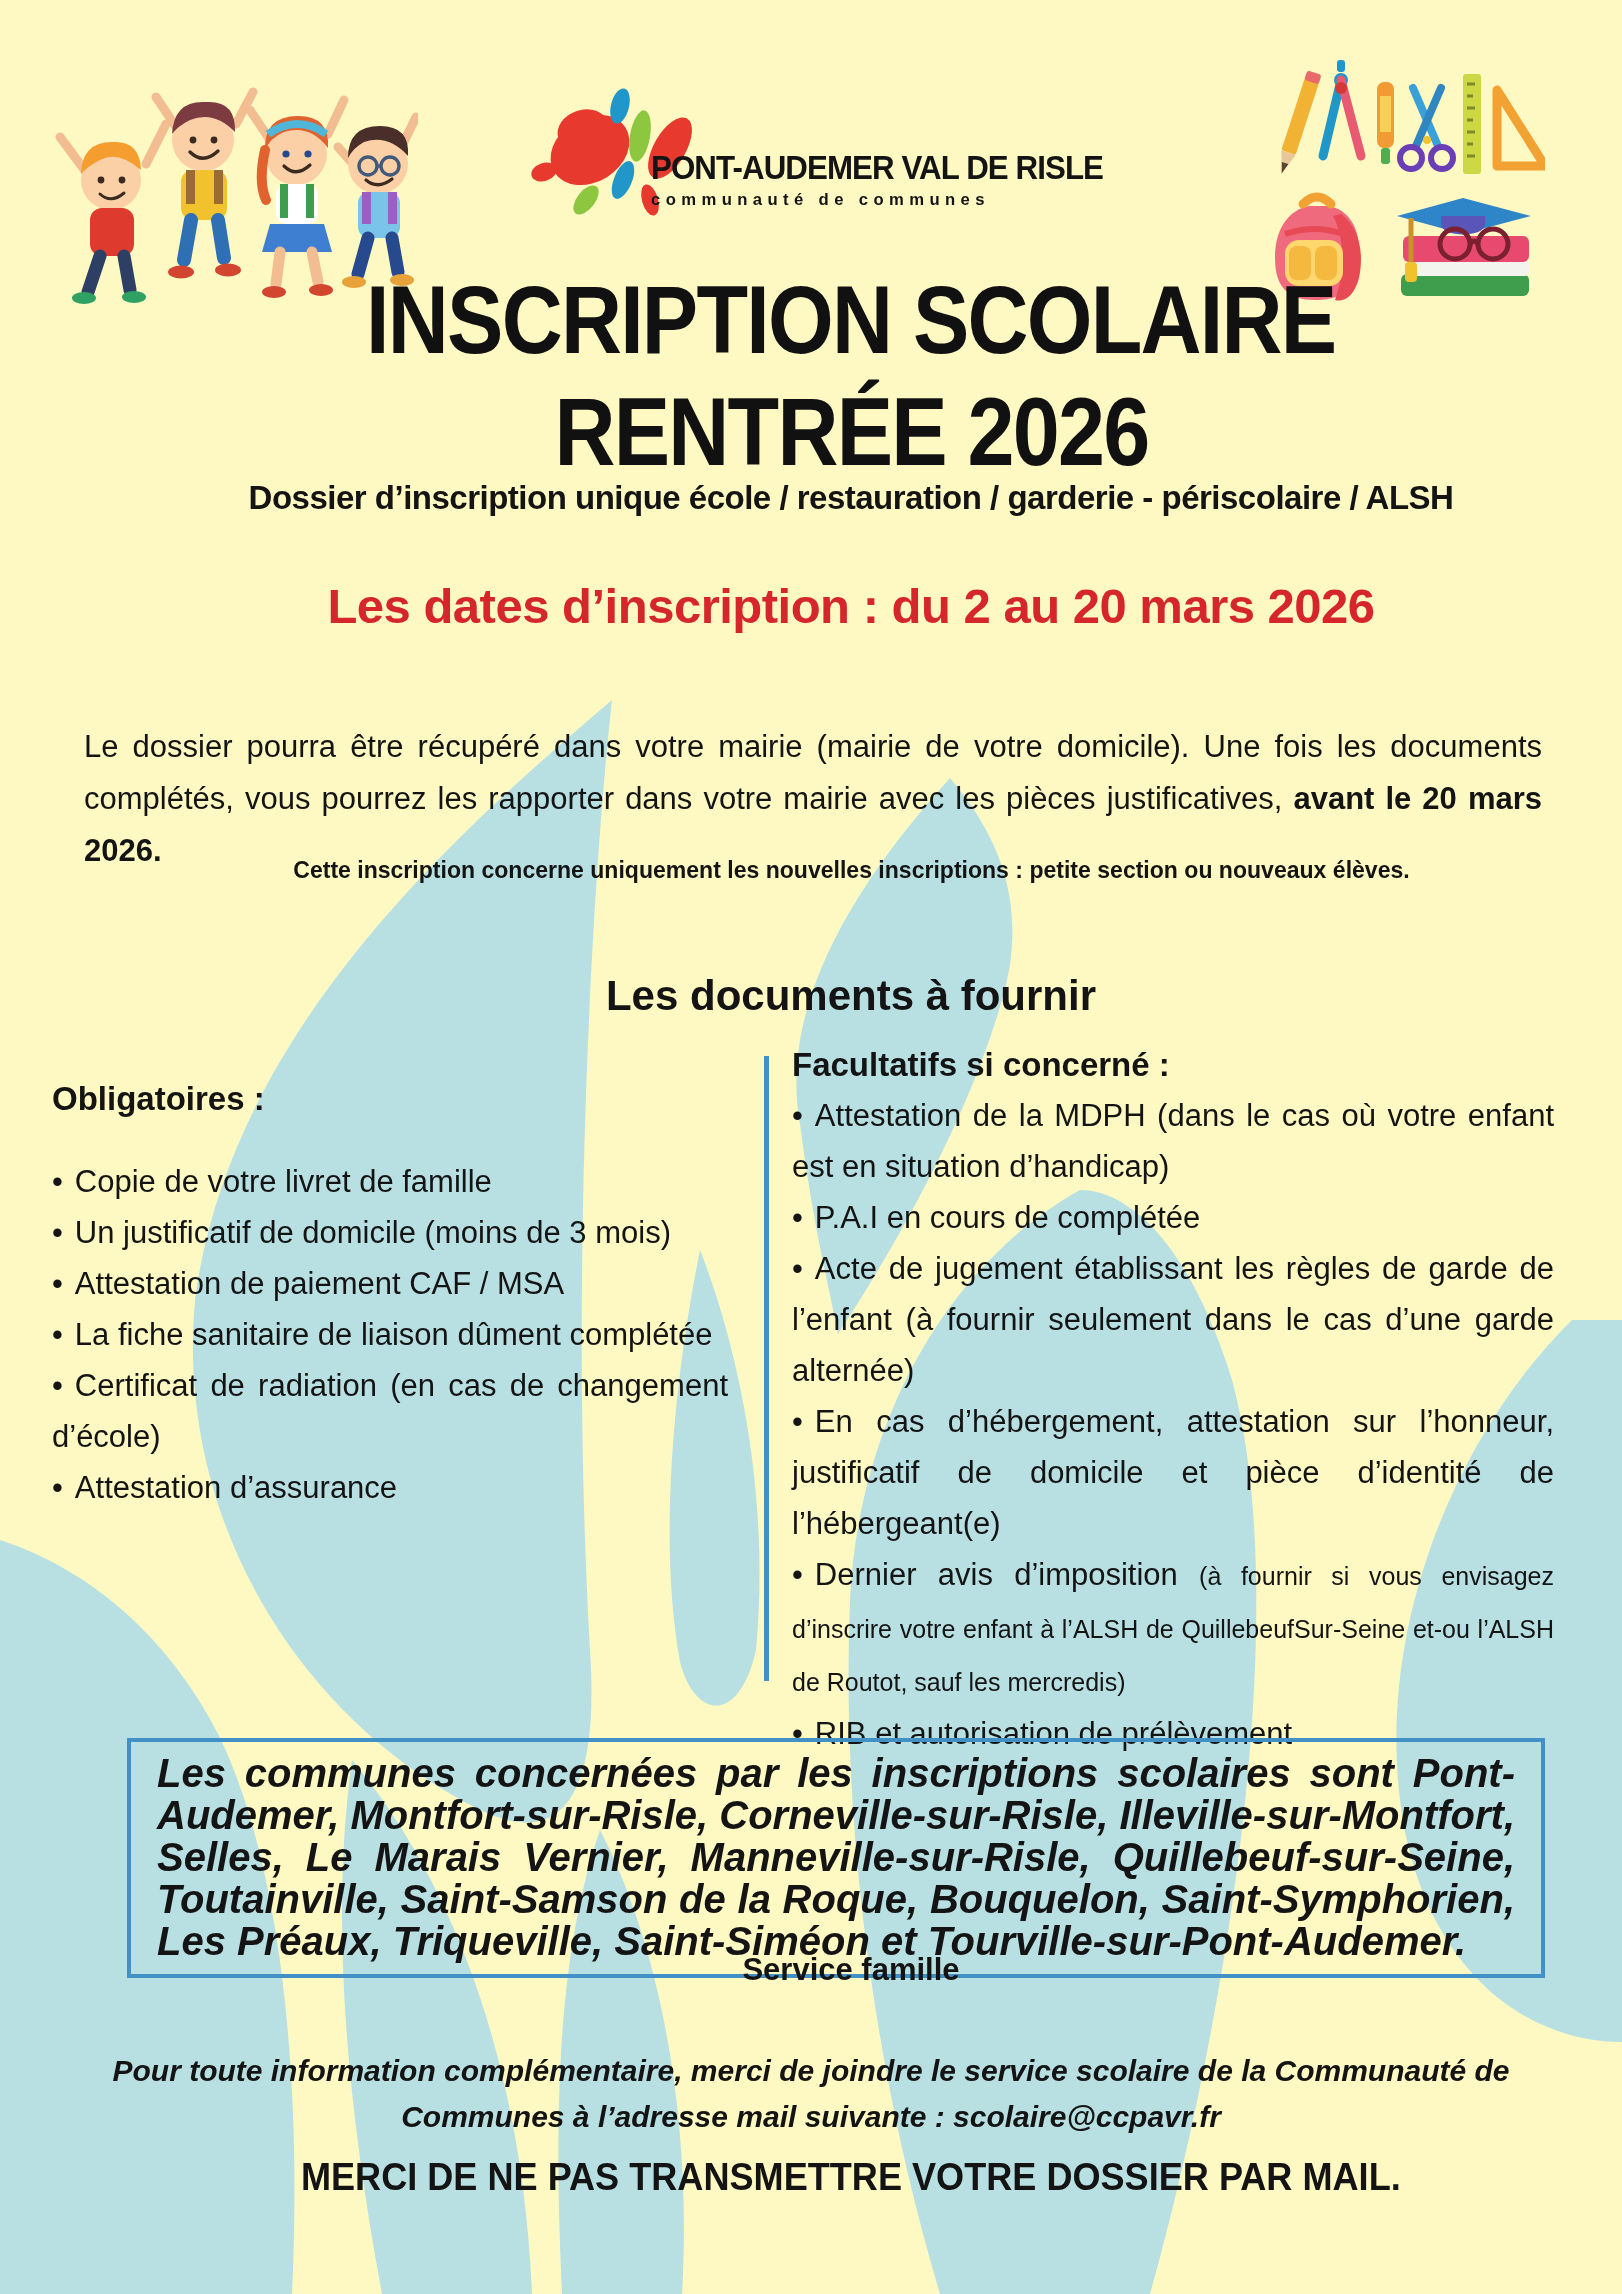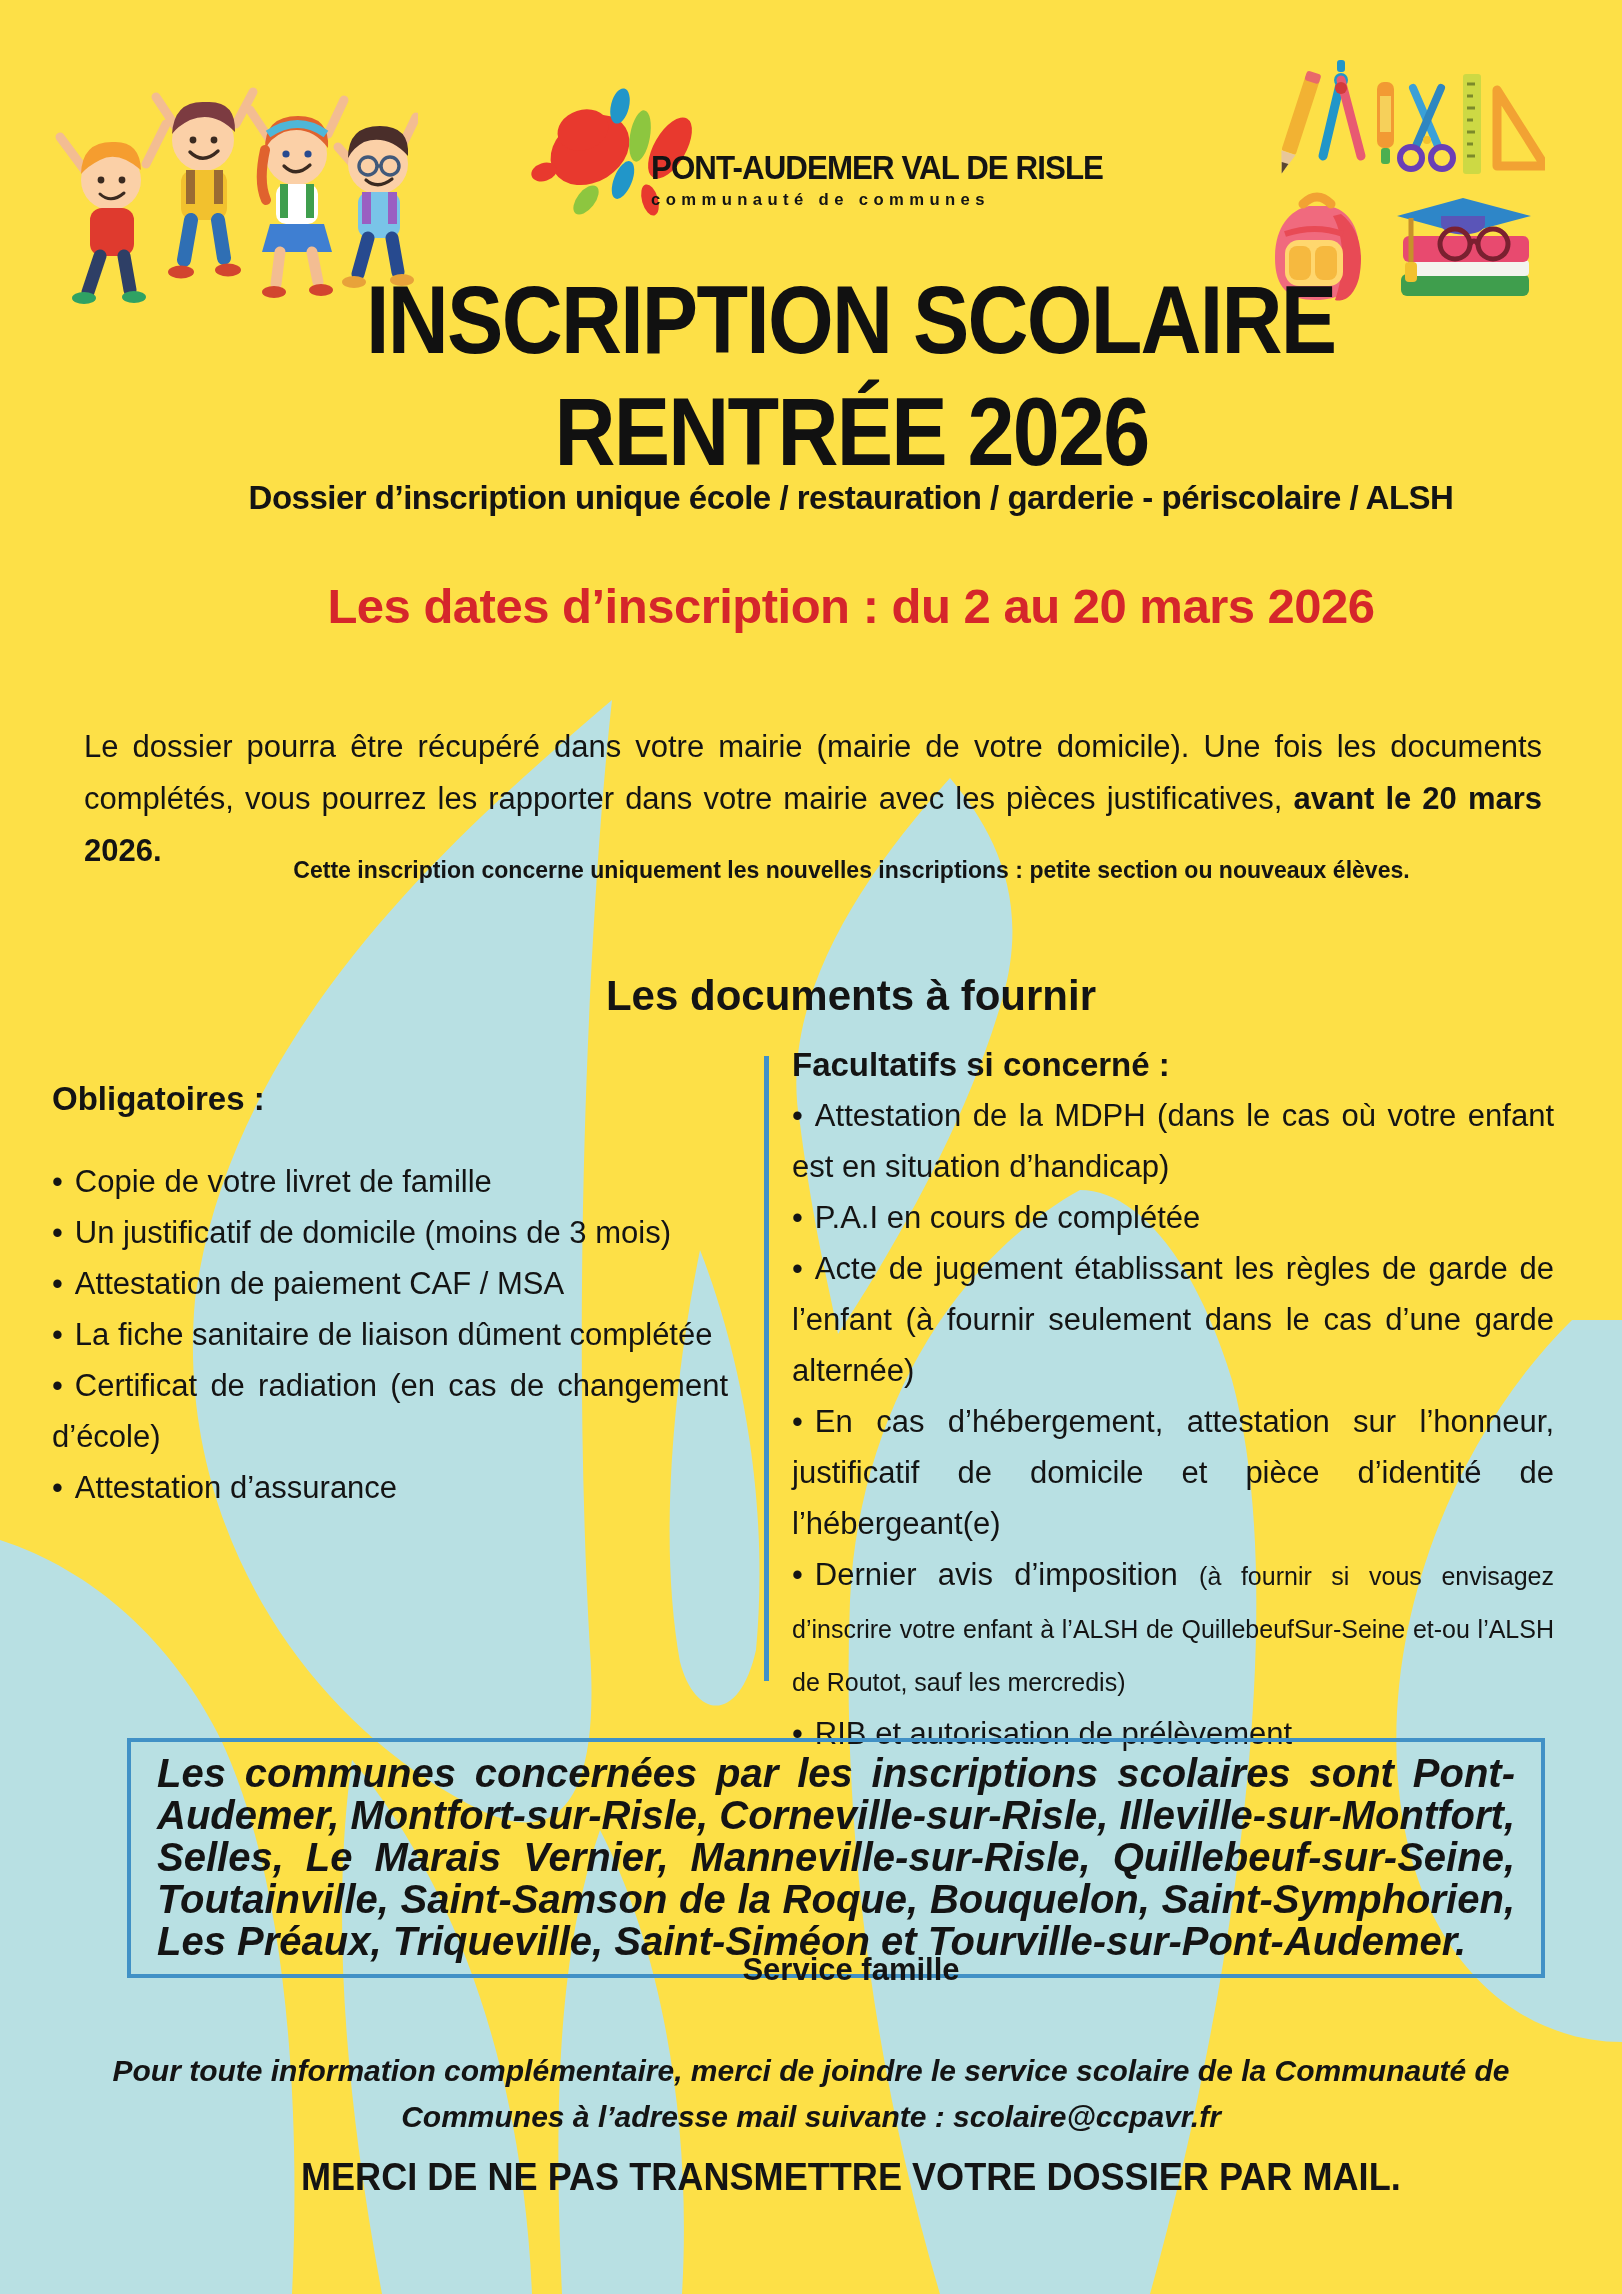--- a/index.html
+++ b/index.html
@@ -6,21 +6,21 @@
     --accent-red:#d5262b;
     --teal:#b8e0e3;
     --blue:#4191c6;
     --ink:#141414;
   }
   html,body{margin:0;padding:0;background:#e8e8e8;}
   .page{
     position:relative;
     width:1622px;height:2294px;
     margin:0 auto;
-    background:#fde047;
+    background:#fef9c3;
     overflow:hidden;
     font-family:"Liberation Sans", sans-serif;
     color:var(--ink);
   }
   .bg-splat{position:absolute;left:0;top:0;width:1622px;height:2294px;}
   .bg-splat path{fill:var(--teal);}
 
   .abs{position:absolute;}
 
   

